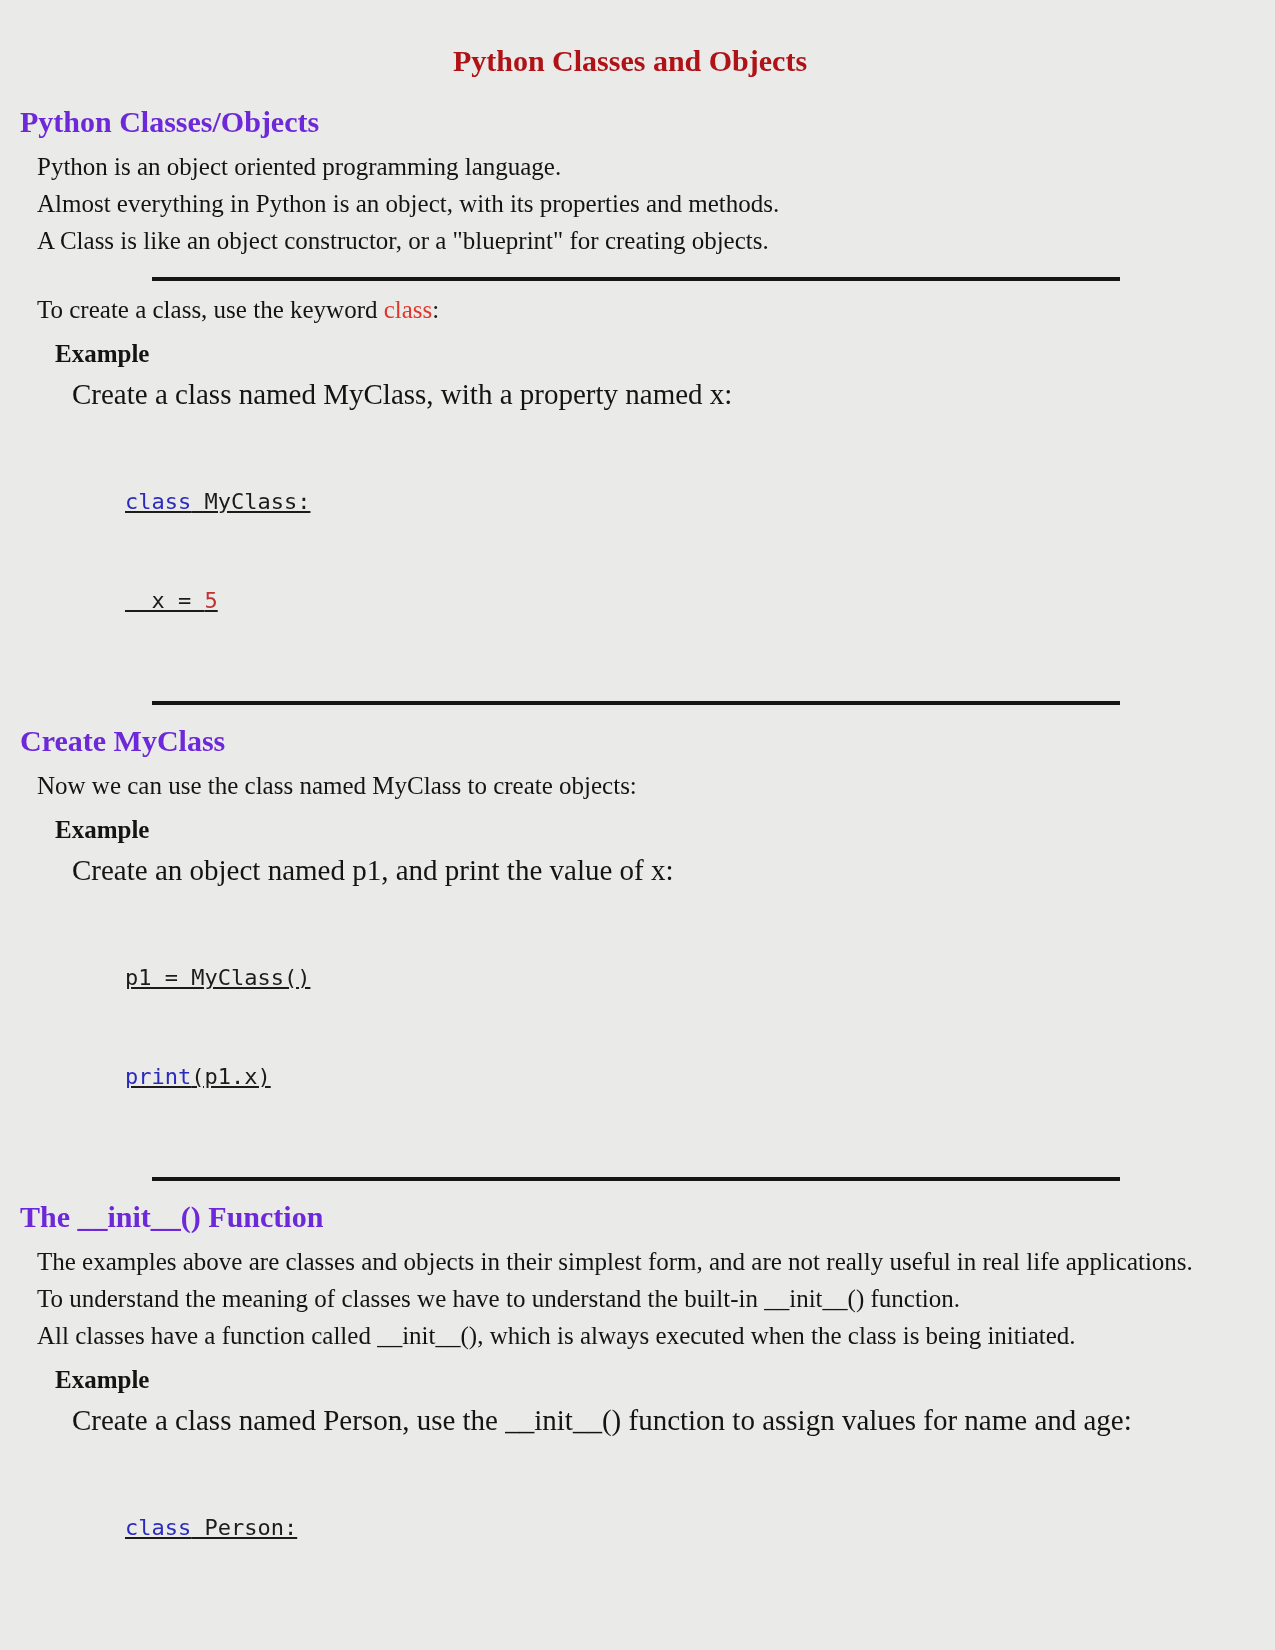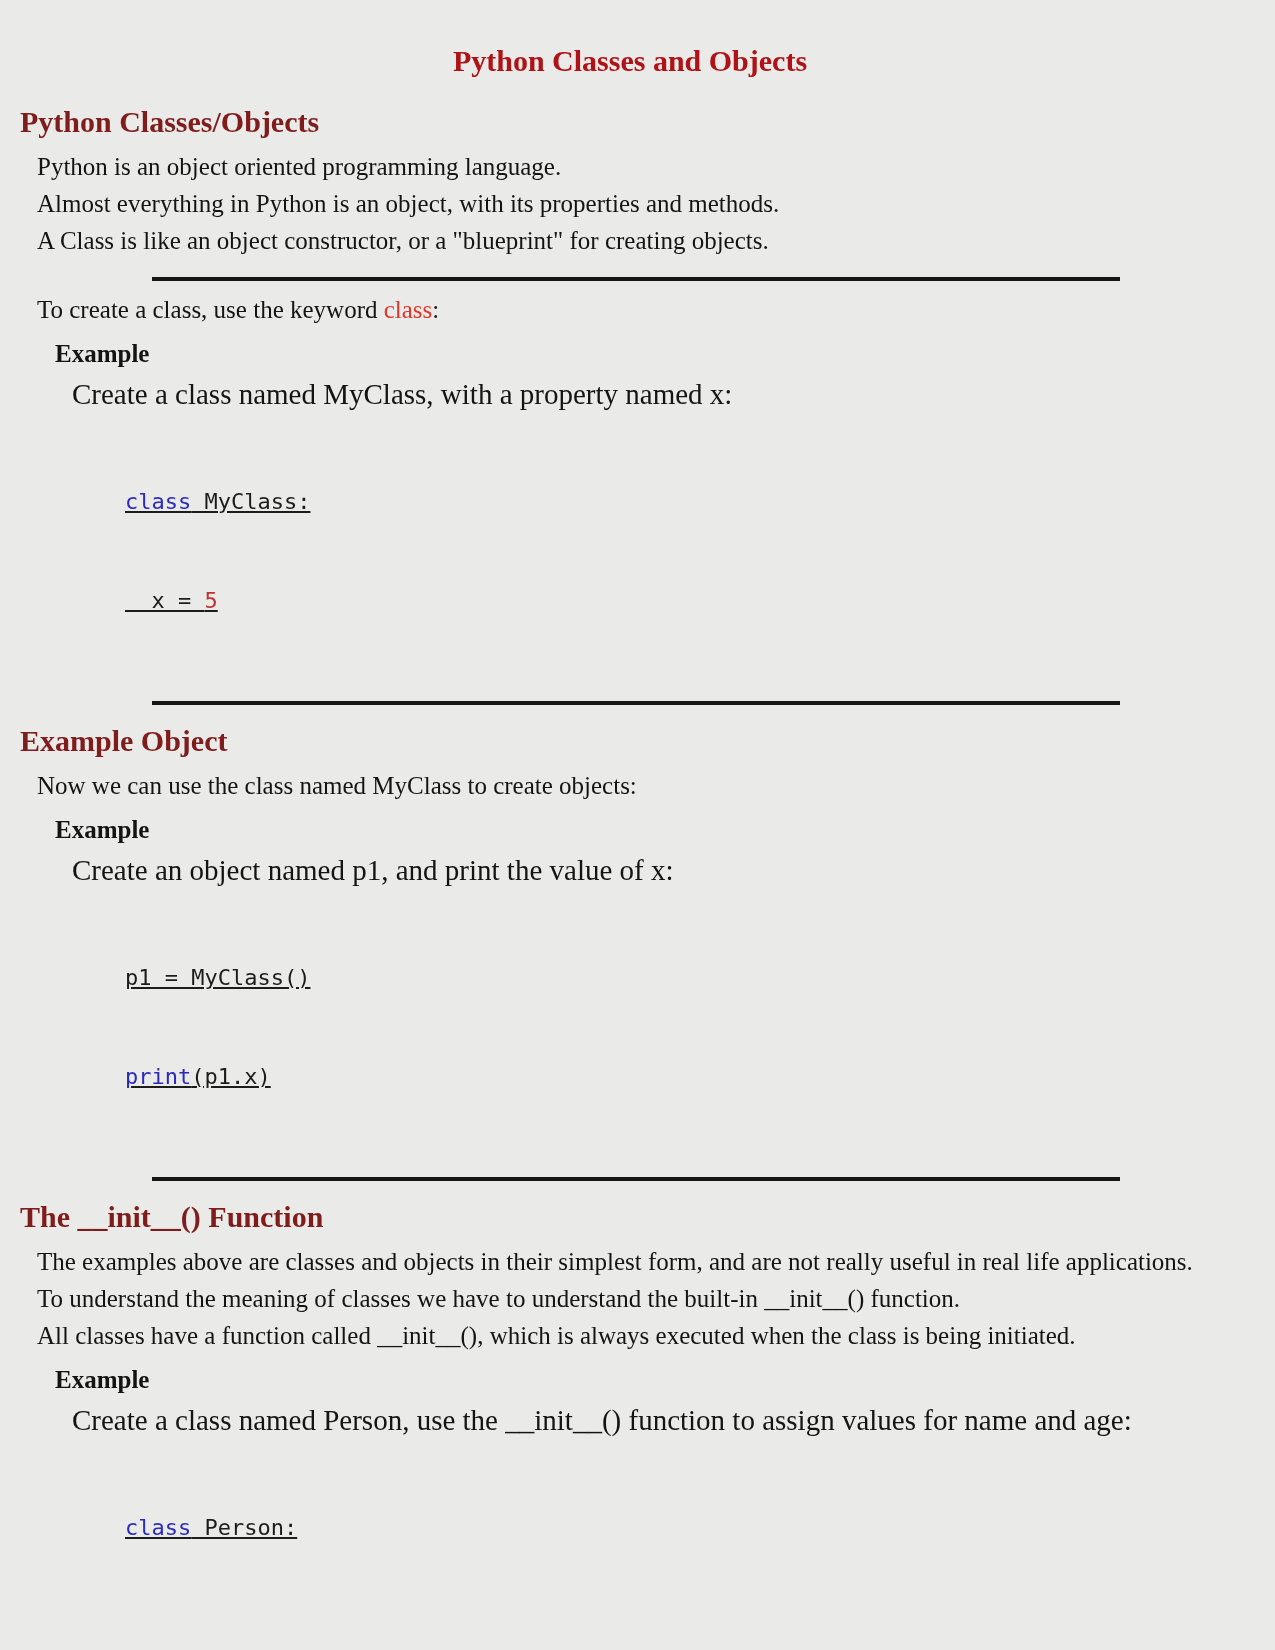--- a/index.html
+++ b/index.html
@@ -19,21 +19,21 @@
     margin-top: 30px;
   }
   .title {
     text-align: center;
     color: #B01317;
     font-size: 30px;
     font-weight: bold;
     margin: 2px 0 26px 0;
   }
   .heading {
-    color: #7f1d1d;
+    color: #6d28d9;
     font-size: 30px;
     font-weight: bold;
     margin: 18px 0 8px 0;
     line-height: 36px;
   }
   .para {
     font-size: 25px;
     line-height: 37px;
     margin: 0 0 0 17px;
   }
@@ -82,21 +82,21 @@
 
   <div class="para"><span>To create a class, use the keyword </span><span class="inline-red">class</span><span>:</span></div>
   <div class="example-label">Example</div>
   <div class="example-desc">Create a class named MyClass, with a property named x:</div>
   <div class="code">
     <div class="code-line"><span class="kw">class</span><span> MyClass:</span></div>
     <div class="code-line"><span>  x = </span><span class="num">5</span></div>
   </div>
   <div class="rule"></div>
 
-  <div class="heading">Example Object</div>
+  <div class="heading">Create MyClass</div>
   <div class="para">Now we can use the class named MyClass to create objects:</div>
   <div class="example-label">Example</div>
   <div class="example-desc">Create an object named p1, and print the value of x:</div>
   <div class="code">
     <div class="code-line"><span>p1 = MyClass()</span></div>
     <div class="code-line"><span class="kw">print</span><span>(p1.x)</span></div>
   </div>
   <div class="rule"></div>
 
   <div class="heading">The __init__() Function</div>

